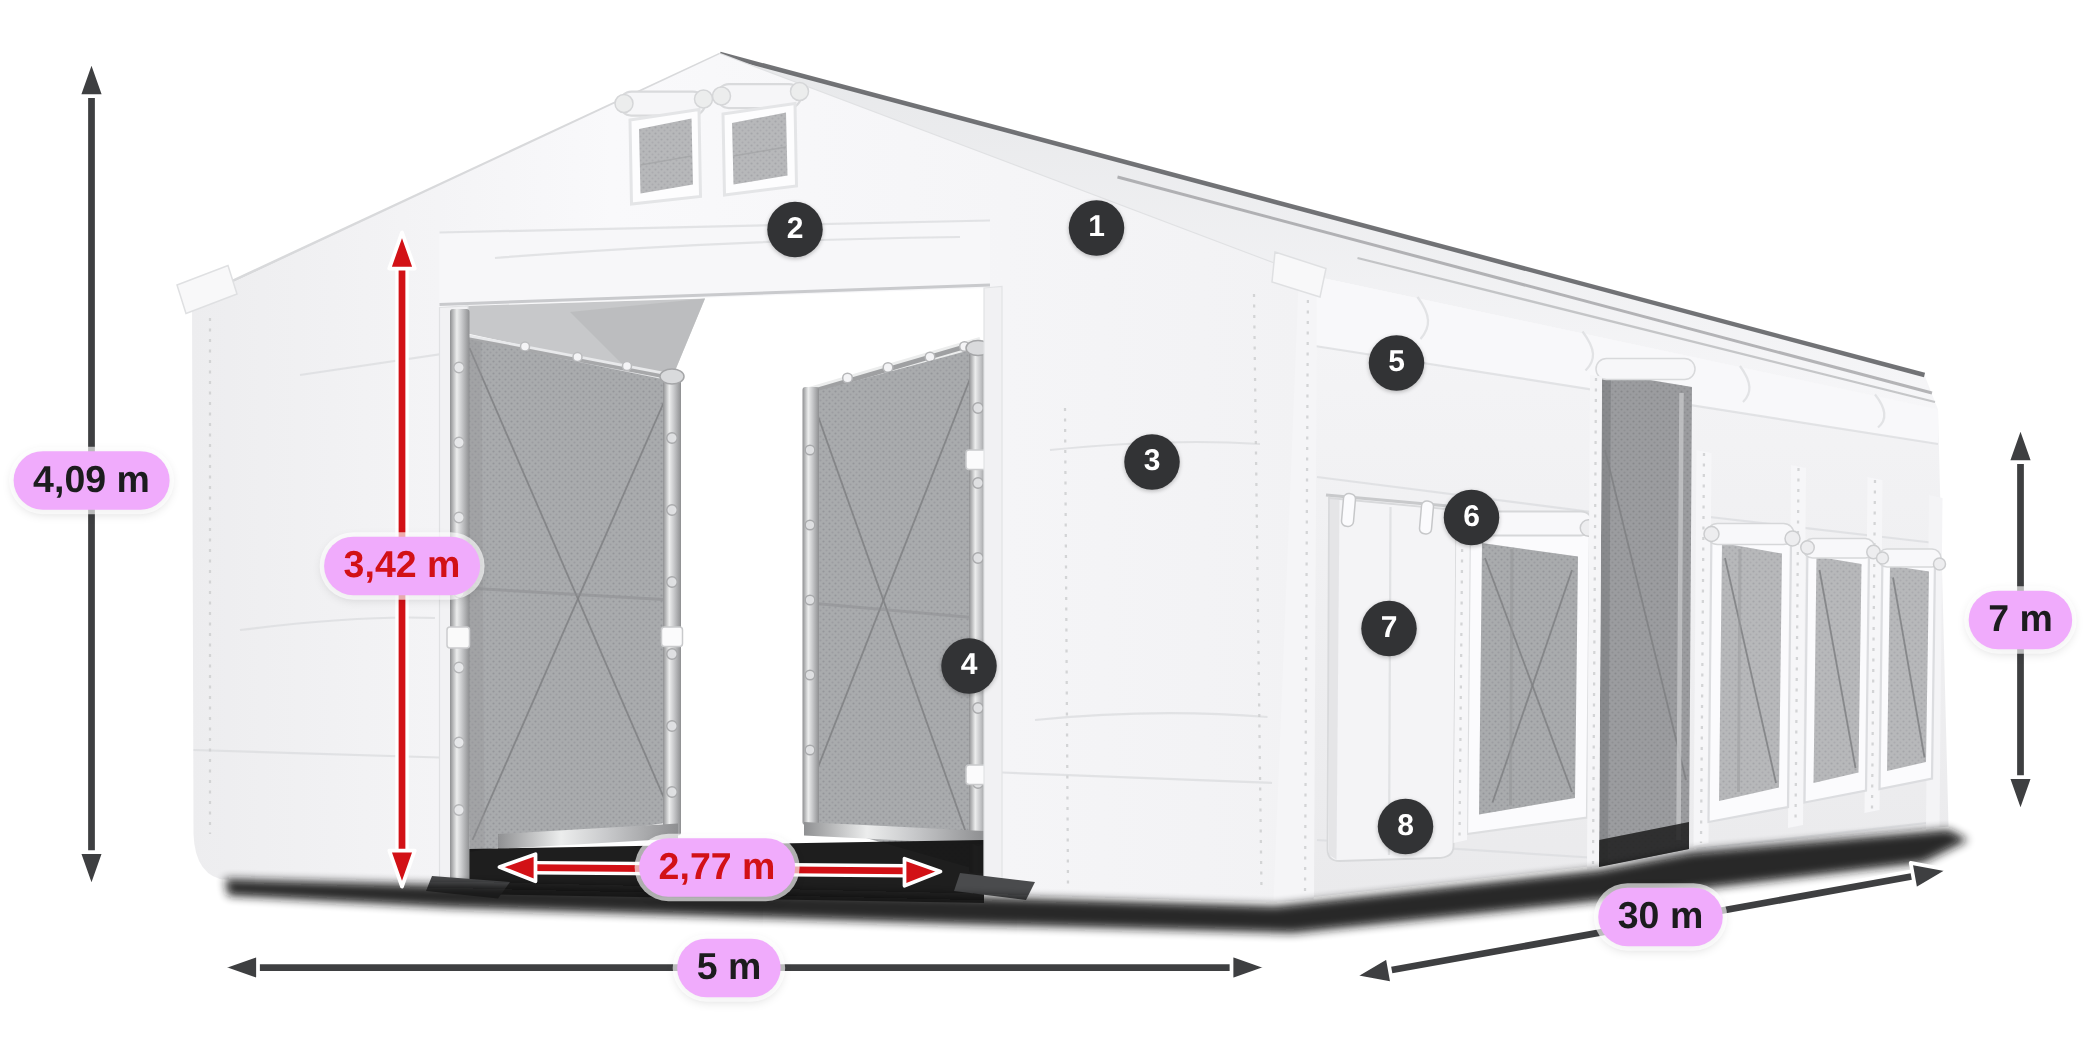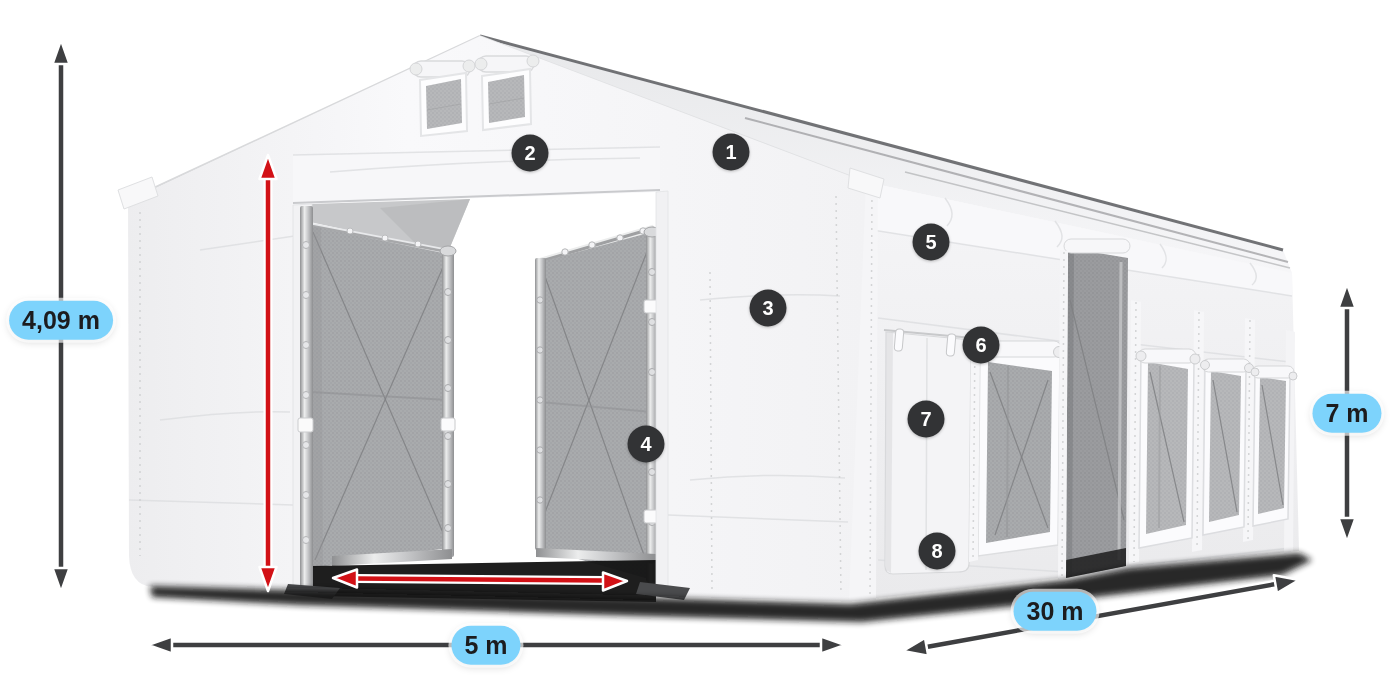--- a/index.html
+++ b/index.html
@@ -11,21 +11,21 @@
   }
   html,body{margin:0;padding:0;background:var(--page-bg);}
   #stage{
     position:relative;width:1400px;height:700px;overflow:hidden;
     background:var(--page-bg);
     font-family:"Liberation Sans",sans-serif;
   }
   #tent-svg{position:absolute;inset:0;}
   .dim-label{
     position:absolute;transform:translate(-50%,-50%);
-    background:#7dd3fc;border-radius:20px;padding:3px 13px;
+    background:#f0abfc;border-radius:20px;padding:3px 13px;
     font:700 25px/1.3 "Liberation Sans",sans-serif;
     color:var(--label-text);white-space:nowrap;
     box-shadow:0 0 0 3px rgba(255,255,255,.65),0 2px 8px rgba(0,0,0,.18);
     z-index:30;
   }
   .dim-label.red{color:var(--accent-red);}
   .callout{
     position:absolute;transform:translate(-50%,-50%);
     width:37px;height:37px;border-radius:50%;
     background:var(--badge-bg);color:#fff;
@@ -365,22 +365,24 @@
 
     <g>
       <line class="arr-casing" x1="1347" y1="307" x2="1347" y2="519"></line>
       <line class="arr-shaft" x1="1347" y1="306" x2="1347" y2="520"></line>
       <polygon class="arr-head" points="1347,284 1338.5,308 1355.5,308"></polygon>
       <polygon class="arr-head" points="1347,542 1338.5,518 1355.5,518"></polygon>
     </g>
   </svg>
 
   <div class="dim-label" style="left:61px;top:320px">4,09 m</div>
+  <div class="dim-label red" style="left:268px;top:377px">3,42 m</div>
+  <div class="dim-label red" style="left:478px;top:578px">2,77 m</div>
   <div class="dim-label" style="left:486px;top:645px">5 m</div>
-  <div class="dim-label" style="left:1055px;top:611px">30 m</div>
+  <div class="dim-label" style="left:1107px;top:611px">30 m</div>
   <div class="dim-label" style="left:1347px;top:413px">7 m</div>
 
   <div class="callout" style="left:731px;top:152px">1</div>
   <div class="callout" style="left:530px;top:153px">2</div>
   <div class="callout" style="left:768px;top:308px">3</div>
   <div class="callout" style="left:646px;top:444px">4</div>
   <div class="callout" style="left:931px;top:242px">5</div>
   <div class="callout" style="left:981px;top:345px">6</div>
   <div class="callout" style="left:926px;top:419px">7</div>
   <div class="callout" style="left:937px;top:551px">8</div>

